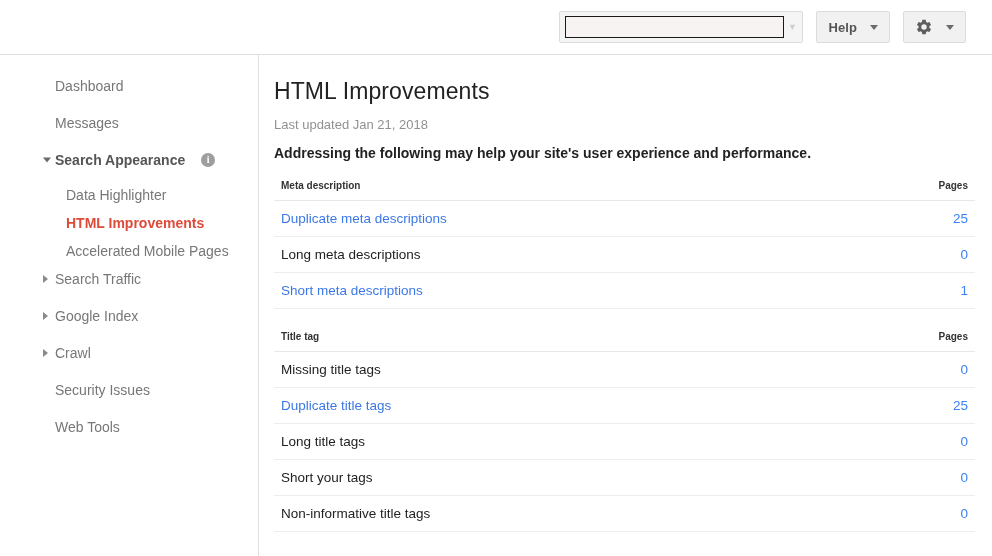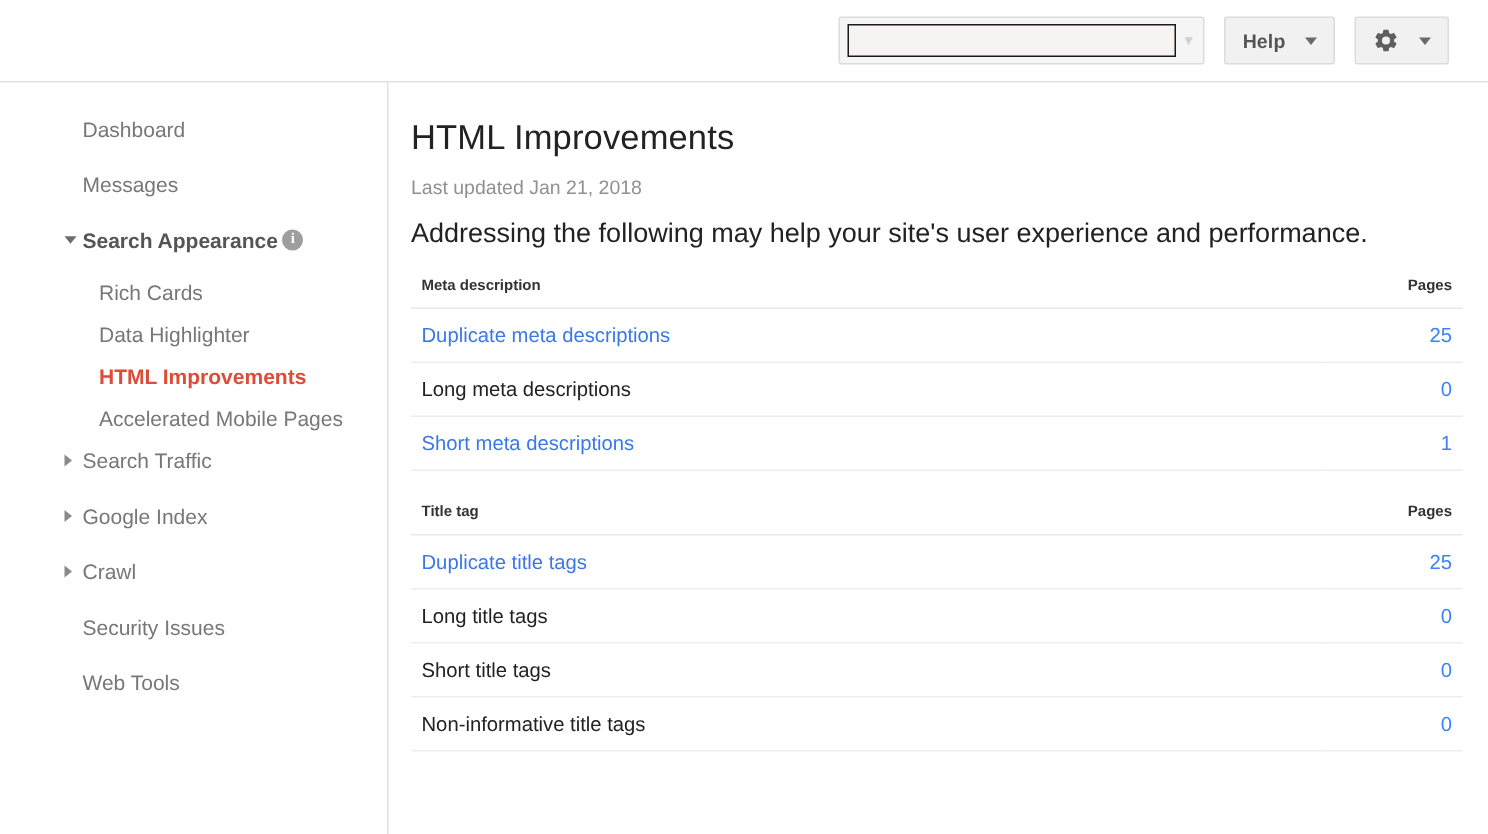--- a/index.html
+++ b/index.html
@@ -120,21 +120,21 @@
     cursor: pointer;
     white-space: nowrap;
   }
   .nav-item.group {
     color: #555;
     font-weight: bold;
     padding-left: 35px;
     margin-bottom: 15px;
     display: flex;
     align-items: center;
-    gap: 3px;
+    gap: 16px;
   }
   .nav-item.sub {
     padding-left: 46px;
     margin-bottom: 8px;
     color: #777;
   }
   .nav-item.sub.active {
     color: #dd4b39;
     font-weight: bold;
   }
@@ -182,23 +182,24 @@
     font-weight: normal;
     margin: 0 0 12px 0;
     letter-spacing: .1px;
   }
   .last-updated {
     font-size: 13px;
     color: #919191;
     margin-bottom: 13px;
   }
   .intro {
-    font-size: 18px;
+    font-size: 14px;
     color: #222;
     margin-bottom: 19px;
+    font-weight: bold;
   }
 
   table.imp {
     width: 701px;
     border-collapse: collapse;
     table-layout: fixed;
     margin-bottom: 22px;
   }
   table.imp th {
     font-size: 10px;
@@ -259,21 +260,20 @@
 <div class="body-wrap">
 
   <nav class="sidebar" id="sidebar">
       <div class="nav-item"><span>Dashboard</span></div>
       <div class="nav-item"><span>Messages</span></div>
       <div class="nav-item group">
         <span class="tri down"></span>
         <span>Search Appearance</span>
         <span class="info-ico">i</span>
       </div>
-      <div class="nav-item sub"><span>Rich Cards</span></div>
       <div class="nav-item sub"><span>Data Highlighter</span></div>
       <div class="nav-item sub active"><span>HTML Improvements</span></div>
       <div class="nav-item sub"><span>Accelerated Mobile Pages</span></div>
       <div class="nav-item"><span class="tri right"></span><span>Search Traffic</span></div>
       <div class="nav-item"><span class="tri right"></span><span>Google Index</span></div>
       <div class="nav-item"><span class="tri right"></span><span>Crawl</span></div>
       <div class="nav-item"><span>Security Issues</span></div>
       <div class="nav-item"><span>Web Tools</span></div>
     </nav>
 
@@ -306,29 +306,33 @@
         </table>
         <table class="imp">
           <thead>
             <tr>
               <th>Title tag</th>
               <th class="num" style="width: 90px;">Pages</th>
             </tr>
           </thead>
           <tbody>
             <tr>
+              <td>Missing title tags</td>
+              <td class="num">0</td>
+            </tr>
+            <tr>
               <td><a>Duplicate title tags</a></td>
               <td class="num">25</td>
             </tr>
             <tr>
               <td>Long title tags</td>
               <td class="num">0</td>
             </tr>
             <tr>
-              <td>Short title tags</td>
+              <td>Short your tags</td>
               <td class="num">0</td>
             </tr>
             <tr>
               <td>Non-informative title tags</td>
               <td class="num">0</td>
             </tr>
           </tbody>
         </table>
       </div>
   </main>

